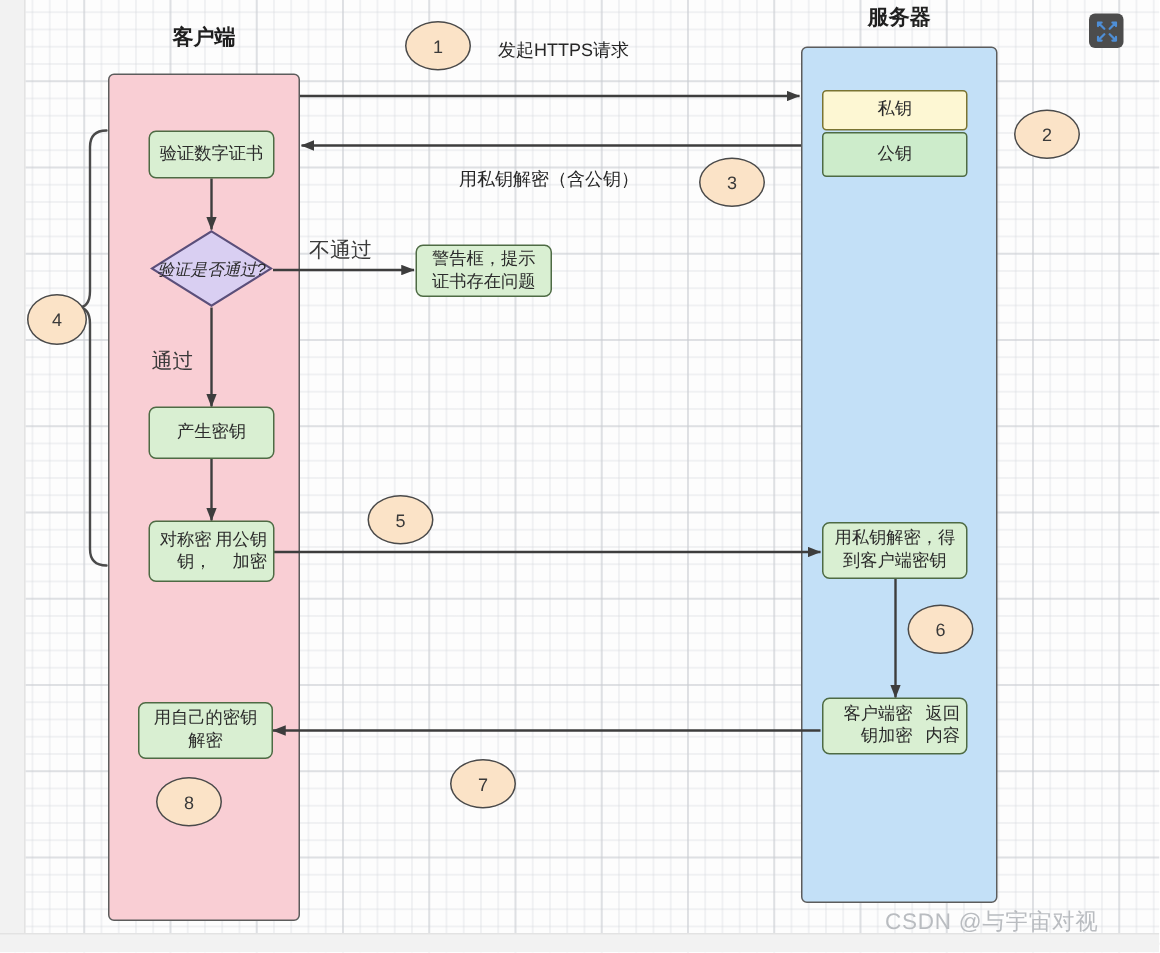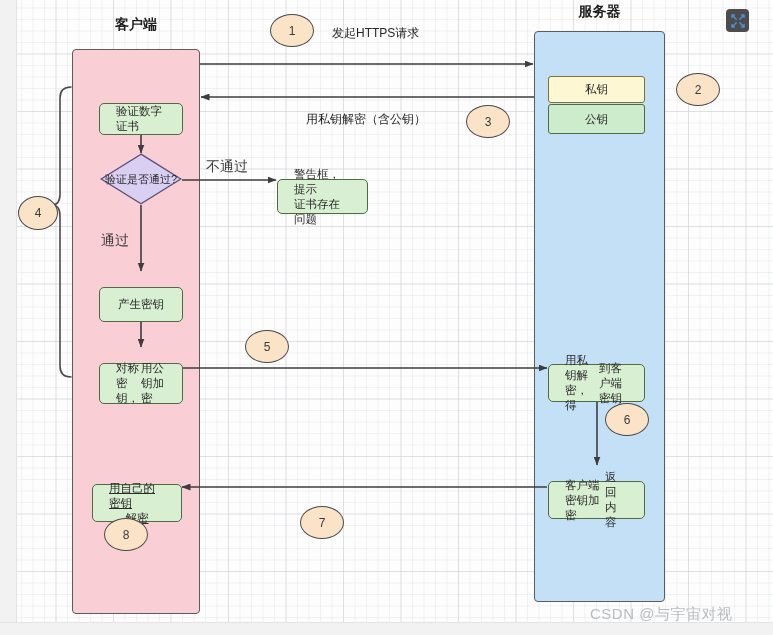--- a/index.html
+++ b/index.html
@@ -66,23 +66,22 @@
     box-sizing: border-box;
     border: 1.4px solid #4e6b44;
     border-radius: 5px;
     background: #d9efd2;
     color: #2b2b2b;
     font-size: 11.5px;
     line-height: 15px;
     display: flex;
     align-items: center;
     justify-content: center;
-    text-align: left;
-    padding: 2px 16px;
-    margin-top: 16px;
+    text-align: right;
+    padding: 2px 4px;
   }
   .node.key-private {
     background: #fdf7d3;
     border-color: #7a7432;
     border-radius: 3px;
   }
   .node.key-public {
     background: #cdeccb;
     border-color: #4e6b44;
     border-radius: 3px;
@@ -179,48 +178,48 @@
 
     <line x1="597" y1="386" x2="597" y2="465" stroke="#3d3d3d" stroke-width="1.6" marker-end="url(#arrowhead)"></line>
 
     <line x1="547" y1="487" x2="182" y2="487" stroke="#3d3d3d" stroke-width="1.6" marker-end="url(#arrowhead)"></line>
 
     <path d="M 71 87 Q 60 87 60 98 L 60 194 Q 60 205 52 205 Q 60 205 60 216 L 60 366 Q 60 377 71 377" fill="none" stroke="#4a4a4a" stroke-width="1.6" stroke-linecap="round"></path>
   </svg>
 
   <div class="node" style="left:99px; top:87px; width:84px; height:32px;">验证数字证书</div>
 
-  <div class="decision" style="left:100px; top:153px; width:82px; height:52px;">
+  <div class="decision" style="left:100px; top:153px; width:82px; height:52px;font-style:italic;">
     <svg viewBox="0 0 82 52" width="82" height="52">
       <polygon points="41,1.2 80.8,26 41,50.8 1.2,26" fill="#d9cff2" stroke="#5b4f7a" stroke-width="1.4"></polygon>
     </svg>
     <span class="dtext">验证是否通过?</span>
   </div>
 
   <div class="node" style="left:99px; top:271px; width:84px; height:35px;">产生密钥</div>
 
   <div class="node" style="left:99px; top:347px; width:84px; height:41px; flex-direction:row;">
     <span>对称密钥，</span>
     <span>用公钥加密</span>
   </div>
 
-  <div class="node" style="left:92px; top:468px; width:90px; height:38px; flex-direction:column;text-decoration:underline;">
+  <div class="node" style="left:92px; top:468px; width:90px; height:38px; flex-direction:column;">
     <span>用自己的密钥</span>
     <span>解密</span>
   </div>
 
   <div class="node" style="left:277px; top:163px; width:91px; height:35px; flex-direction:column;">
     <span>警告框，提示</span>
     <span>证书存在问题</span>
   </div>
 
   <div class="node key-private" style="left:548px; top:60px; width:97px; height:27px;">私钥</div>
   <div class="node key-public" style="left:548px; top:88px; width:97px; height:30px;">公钥</div>
 
-  <div class="node" style="left:548px; top:348px; width:97px; height:38px; ">
+  <div class="node" style="left:548px; top:348px; width:97px; height:38px; flex-direction:column;">
     <span>用私钥解密，得</span>
     <span>到客户端密钥</span>
   </div>
 
   <div class="node" style="left:548px; top:465px; width:97px; height:38px; ">
     <span>客户端密钥加密</span>
     <span>返回内容</span>
   </div>
 
   <div class="edge-label" style="left:332px; top:25px;">发起HTTPS请求</div>

